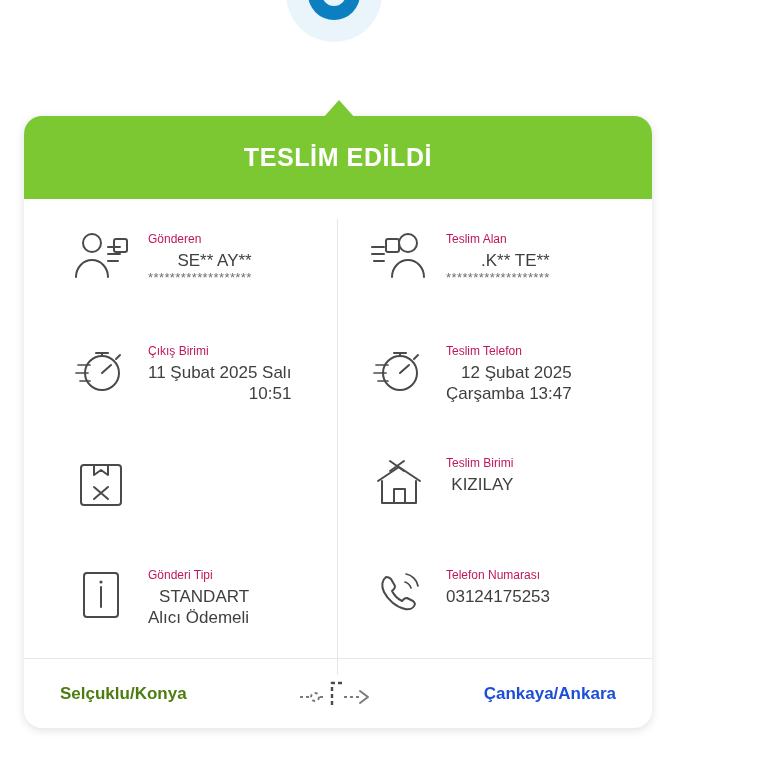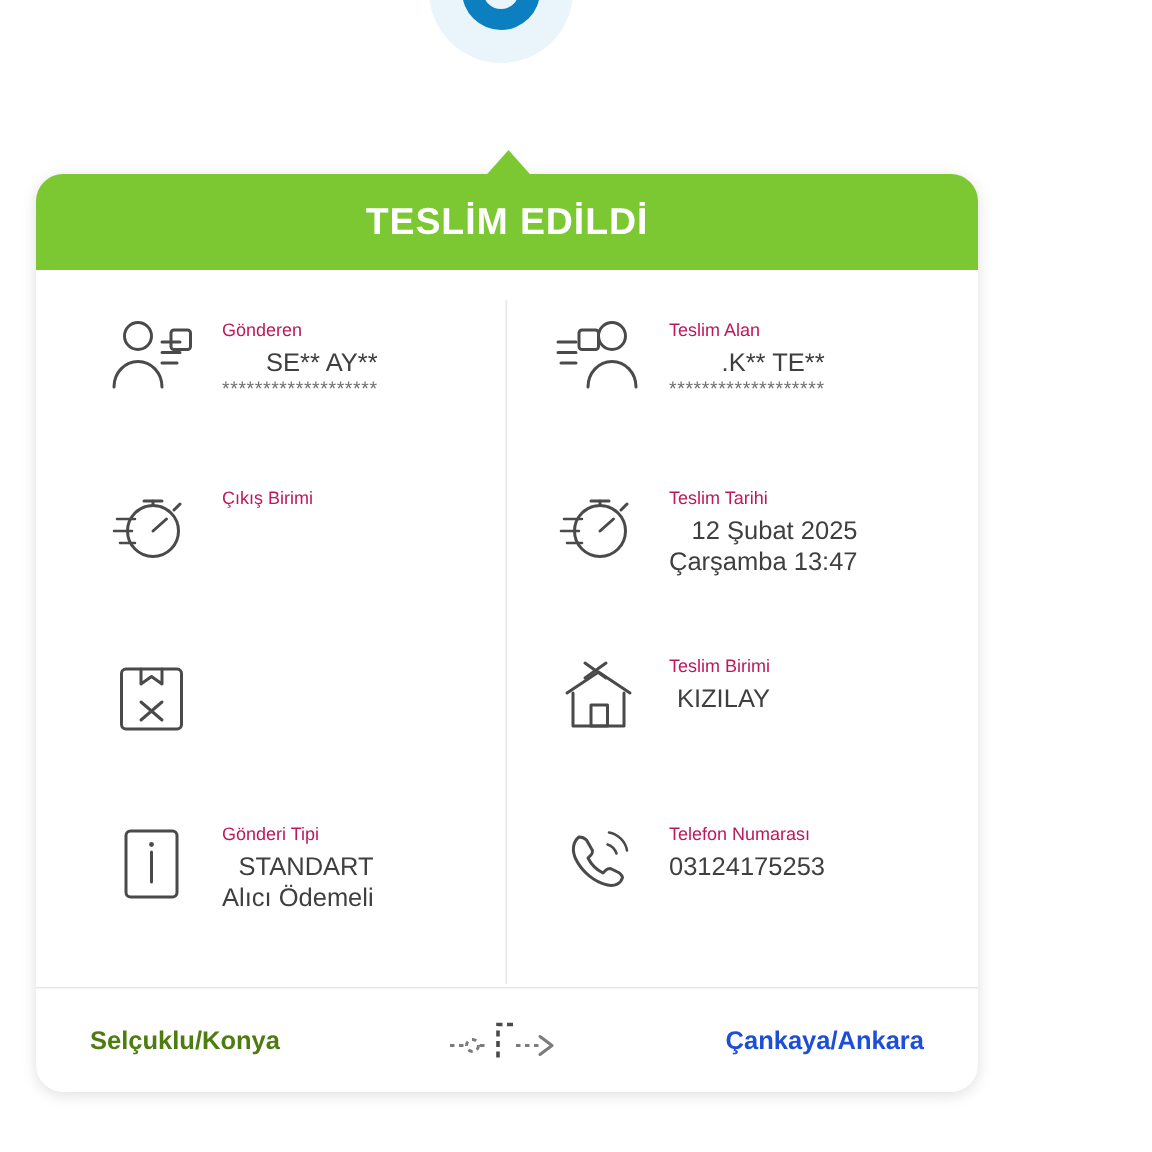--- a/index.html
+++ b/index.html
@@ -71,21 +71,21 @@
     top: 100px;
     width: 0;
     height: 0;
     border-left: 16px solid transparent;
     border-right: 16px solid transparent;
     border-bottom: 18px solid #7cc832;
     z-index: 4;
   }
 
   .card-header {
-    height: 64px;
+    height: 83px;
     background: #7cc832;
     display: flex;
     align-items: center;
     justify-content: center;
   }
   .card-header .title {
     color: #ffffff;
     font-size: 25px;
     font-weight: bold;
     letter-spacing: 0.6px;
@@ -232,20 +232,22 @@
                 <circle class="ln" cx="30" cy="32" r="17"></circle>
                 <path class="ln" d="M30 32l9-8"></path>
                 <path class="ln" d="M24 12h12"></path>
                 <path class="ln" d="M30 12v3"></path>
                 <path class="ln" d="M44 18l4-4"></path>
                 <path class="ln-thin" d="M6 24h12 M4 32h12 M8 40h10"></path>
               </svg>
             </div>
             <div class="txt">
               <div class="label">Çıkış Birimi</div>
+              <div class="value">11 Şubat 2025 Salı
+10:51</div>
             </div>
           </div>
 
           <div class="row">
             <div class="ico">
               <svg width="58" height="56" viewBox="0 0 58 56">
                 <rect class="ln" x="9" y="12" width="40" height="40" rx="3"></rect>
                 <path class="ln" d="M22 12v10l7-5 7 5V12"></path>
                 <path class="ln" d="M22 34l14 12 M36 34L22 46"></path>
               </svg>
@@ -292,21 +294,21 @@
               <svg width="58" height="56" viewBox="0 0 58 56">
                 <circle class="ln" cx="30" cy="32" r="17"></circle>
                 <path class="ln" d="M30 32l9-8"></path>
                 <path class="ln" d="M24 12h12"></path>
                 <path class="ln" d="M30 12v3"></path>
                 <path class="ln" d="M44 18l4-4"></path>
                 <path class="ln-thin" d="M6 24h12 M4 32h12 M8 40h10"></path>
               </svg>
             </div>
             <div class="txt">
-              <div class="label">Teslim Tarihi</div>
+              <div class="label">Teslim Telefon</div>
               <div class="value">12 Şubat 2025
 Çarşamba 13:47</div>
             </div>
           </div>
 
           <div class="row">
             <div class="ico">
               <svg width="58" height="56" viewBox="0 0 58 56">
                 <path class="ln" d="M8 28L29 14l21 14"></path>
                 <path class="ln" d="M12 28v22h34V28"></path>

